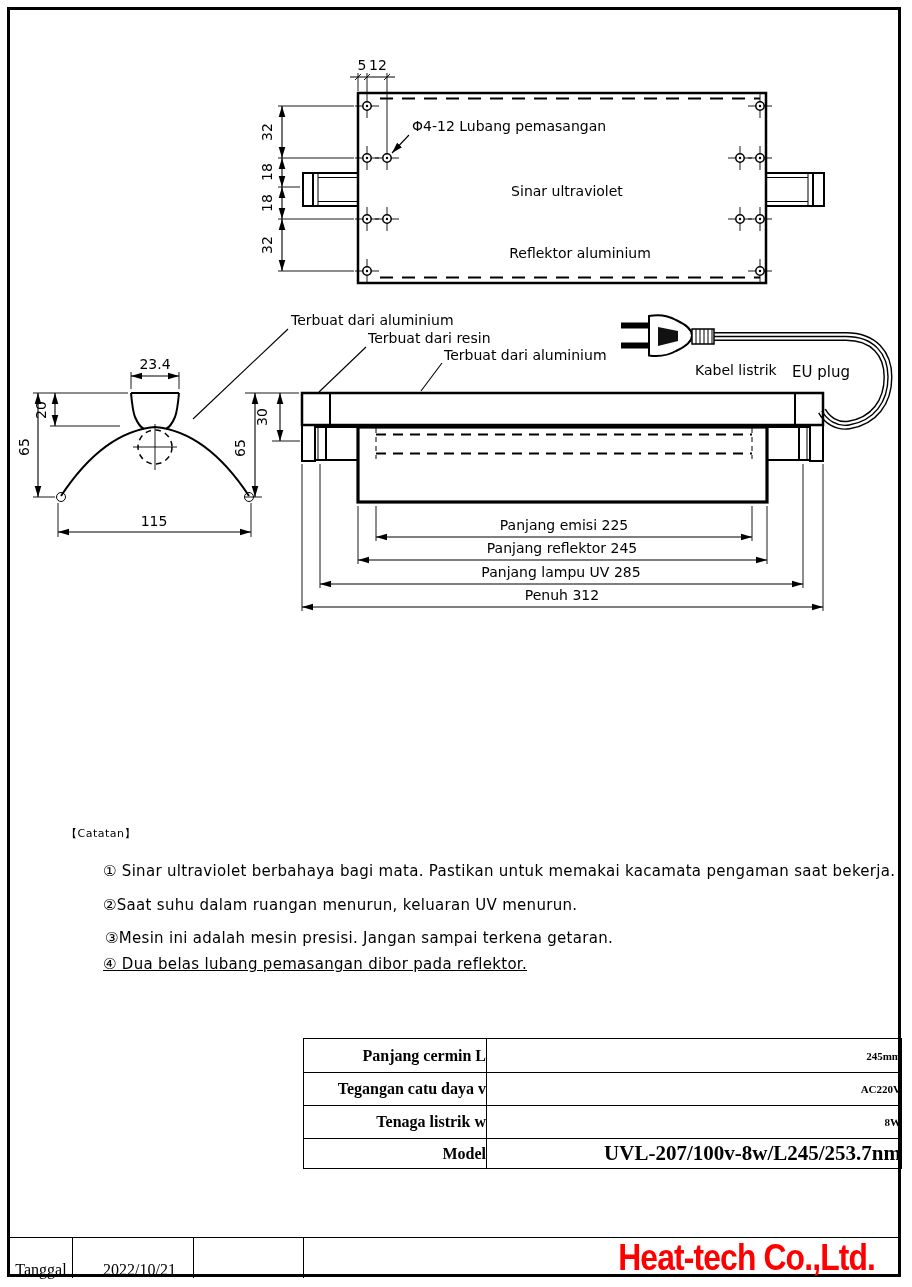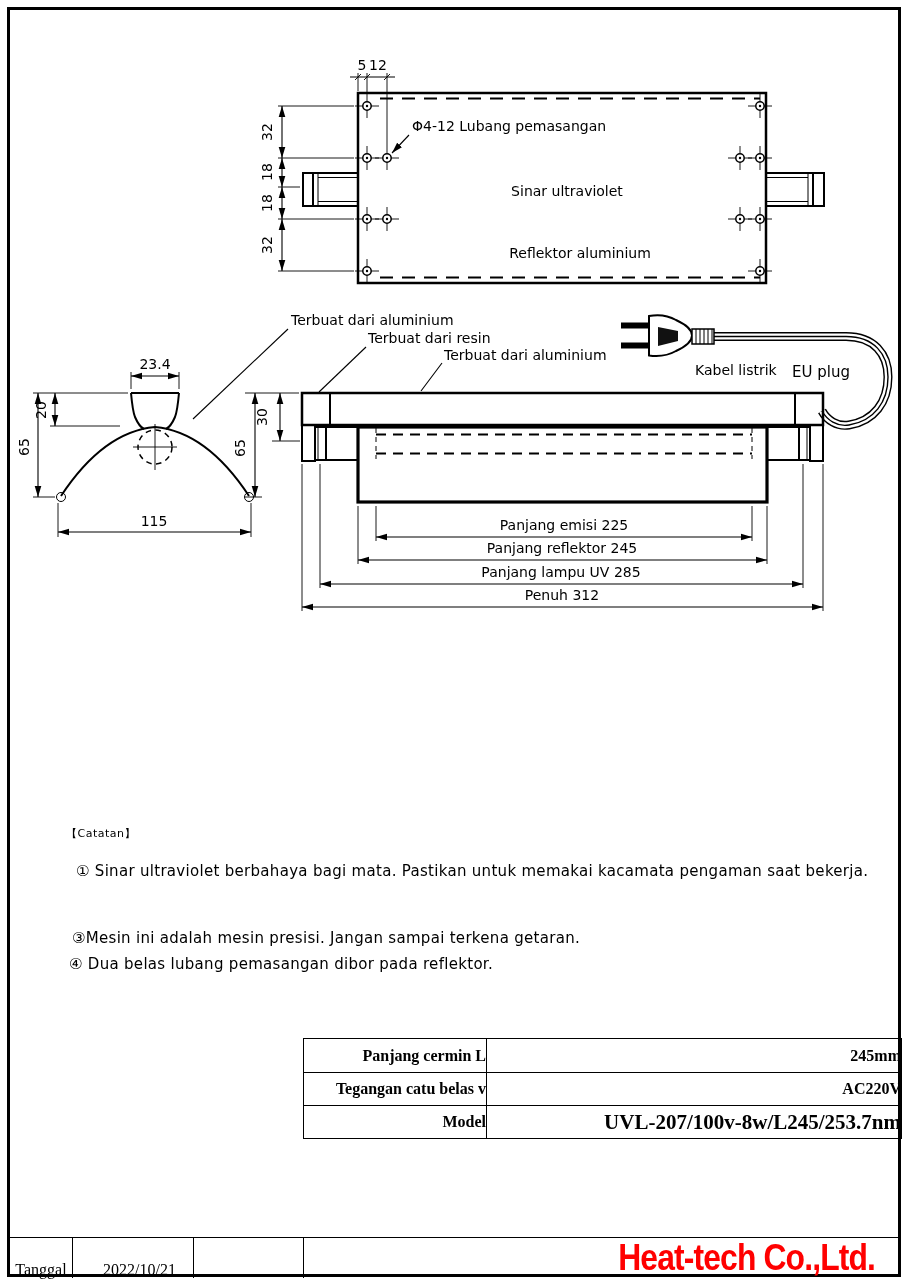--- a/index.html
+++ b/index.html
@@ -13,33 +13,33 @@
   .dimline{stroke:#000;stroke-width:1.1;fill:none;}
   .ext{stroke:#000;stroke-width:0.9;fill:none;}
   .thick{stroke:#000;stroke-width:2.5;fill:none;}
   .med{stroke:#000;stroke-width:2;fill:none;}
   .thin{stroke:#000;stroke-width:1;fill:none;}
   .vthick{stroke:#000;stroke-width:3.2;fill:#fff;}
 
   
   #notes{position:absolute;left:66px;top:826px;width:800px;}
   #notes .nt{font-size:11px;letter-spacing:.5px;}
-  #notes .ni{font-size:15px;letter-spacing:.3px;white-space:nowrap;}
+  #notes .ni{font-size:15px;letter-spacing:.3px;white-space:nowrap;margin-left:27px;}
   .n1{position:absolute;left:10px;top:36px;}
   .n2{position:absolute;left:10px;top:70px;}
-  .n3{position:absolute;left:6px;top:103px;}
-  .n4{position:absolute;left:3px;top:129px;}
+  .n3{position:absolute;left:12px;top:103px;}
+  .n4{position:absolute;left:10px;top:129px;text-decoration:underline;}
 
   
   #spec{position:absolute;left:303px;top:1038px;border-collapse:collapse;
         font-family:"Liberation Serif",serif;}
   #spec td{border:1.6px solid #000;text-align:right;vertical-align:middle;
            font-weight:bold;padding:0;}
   #spec .c1{width:182px;font-size:16px;}
-  #spec .c2{width:414px;font-size:16px;}
+  #spec .c2{width:414px;font-size:11px;}
   #spec tr:nth-child(1) td{height:33px;}
   #spec tr:nth-child(2) td{height:32px;}
   #spec tr:nth-child(3) td{height:32px;}
   #spec tr:nth-child(4) td{height:29px;}
   #spec tr:nth-child(5) td{height:32px;}
   #spec tr:nth-child(6) td{height:29px;}
   #spec .big{font-size:21px;}
   #spec .big2{font-size:20px;}
   #spec tr:nth-child(5) .c1,#spec tr:nth-child(6) .c1{font-size:15px;margin-top:44px;}
 
@@ -254,33 +254,38 @@
         <line class="ext" x1="823" y1="464" x2="823" y2="611"></line>
         <line class="dimline" x1="302" y1="607" x2="823" y2="607" marker-start="url(#arr)" marker-end="url(#arr)"></line>
         <text class="dtxt" x="562" y="600" text-anchor="middle">Penuh 312</text>
       </g>
     </g>
   </svg>
 
   <div id="notes">
     <div class="nt">【Catatan】</div>
     <div class="ni n1">① Sinar ultraviolet berbahaya bagi mata. Pastikan untuk memakai kacamata pengaman saat bekerja.</div>
+    <div class="ni n2">②Saat suhu dalam ruangan menurun, keluaran UV menurun.</div>
     <div class="ni n3">③Mesin ini adalah mesin presisi. Jangan sampai terkena getaran.</div>
     <div class="ni n4">④ Dua belas lubang pemasangan dibor pada reflektor.</div>
   </div>
 
   <table id="spec">
     <tbody>
       <tr>
         <td class="c1">Panjang cermin L</td>
         <td class="c2">245mm</td>
       </tr>
       <tr>
-        <td class="c1">Tegangan catu belas v</td>
+        <td class="c1">Tegangan catu daya v</td>
         <td class="c2">AC220V</td>
+      </tr>
+      <tr>
+        <td class="c1">Tenaga listrik w</td>
+        <td class="c2">8W</td>
       </tr>
       <tr>
         <td class="c1">Model</td>
         <td class="c2 big">UVL-207/100v-8w/L245/253.7nm</td>
       </tr>
     </tbody>
   </table>
 
   <div id="footline"></div>
   <div class="vdiv" style="left:72px;"></div>

